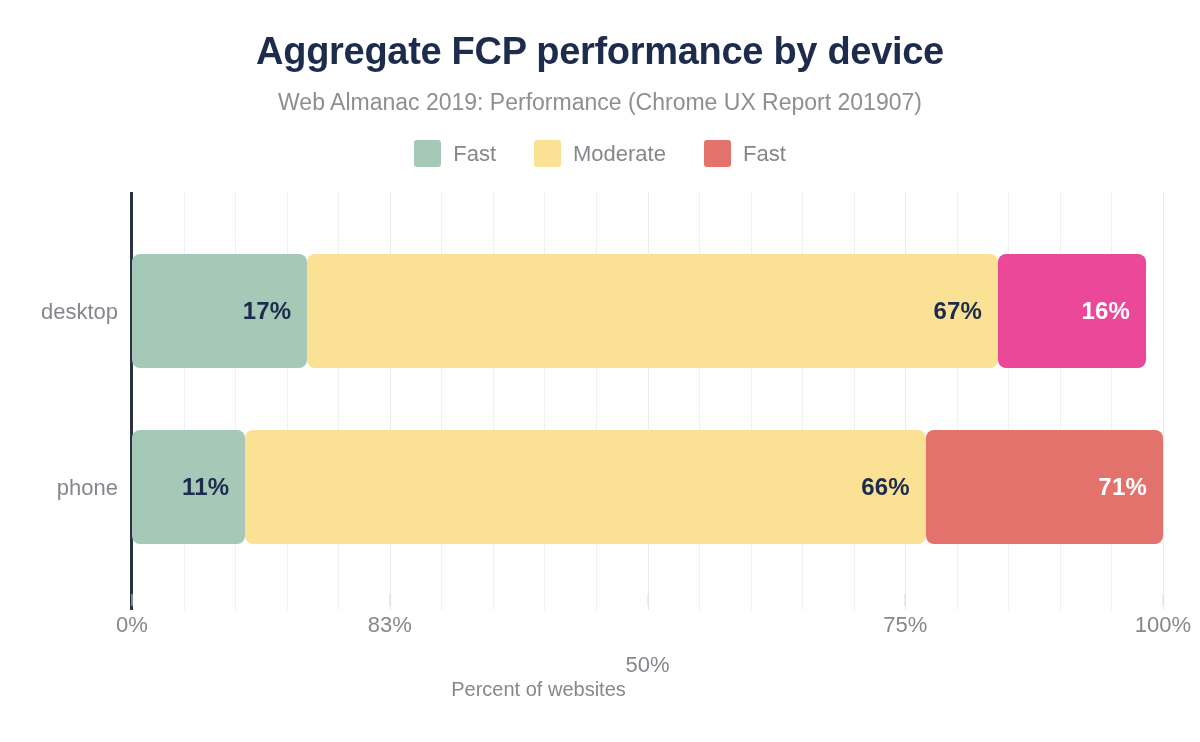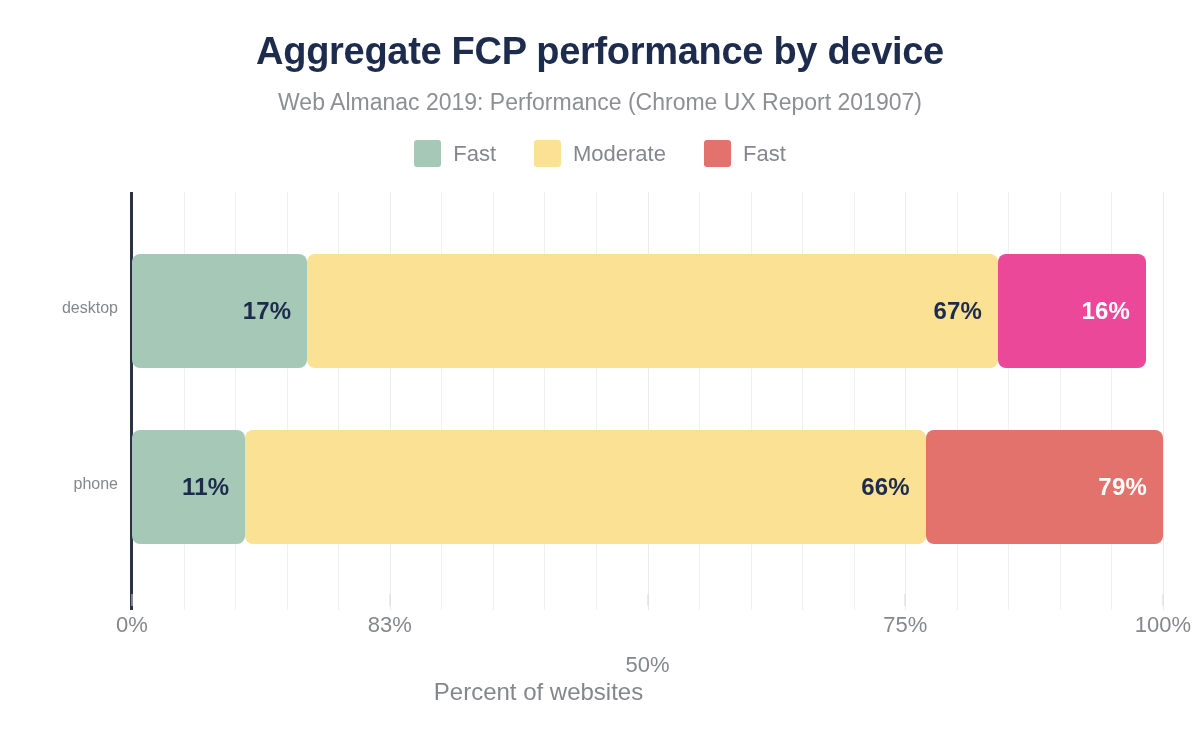--- a/index.html
+++ b/index.html
@@ -114,21 +114,21 @@
     letter-spacing: 0.2px;
   }
   .seg-fast .seg-label, .seg-moderate .seg-label { color: #1d2b4d; }
   .seg-slow .seg-label { color: #ffffff; }
 
   
   .ylabel {
     position: absolute;
     right: 1082px;          
     text-align: right;
-    font-size: 16px;
+    font-size: 22px;
     color: #85878c;
     white-space: nowrap;
   }
   .ylabel.desktop { top: 299px; }
   .ylabel.phone   { top: 475px; }
 
   
   .xticks {
     position: absolute;
     left: 132px; top: 612px;
@@ -146,21 +146,21 @@
     position: absolute;
     top: -18px; width: 1px; height: 12px;
     background: #d9d9da;
     transform: translateX(-50%);
   }
 
   .xaxis-title {
     position: absolute;
     top: 678px; left: 0; width: 1077px;
     text-align: center;
-    font-size: 24px;
+    font-size: 20px;
     color: #85878c;
   }
 </style>
 </head>
 <body>
 
 <div id="chart-root">
 
   <div class="chart-title">Aggregate FCP performance by device</div>
 
@@ -221,21 +221,21 @@
         </div>
       </div>
     <div class="bar-row phone" id="bar-phone">
         <div class="segment seg-fast" style="width: 113.41px; background: rgb(166, 201, 183);">
           <span class="seg-label">11%</span>
         </div>
         <div class="segment seg-moderate" style="width: 680.46px; background: rgb(251, 225, 147);">
           <span class="seg-label">66%</span>
         </div>
         <div class="segment seg-slow" style="width: 237.13px; background: rgb(227, 113, 108);">
-          <span class="seg-label">79%</span>
+          <span class="seg-label">71%</span>
         </div>
       </div>
   </div>
 
   <div class="xticks" id="xticks">
       <div class="xtick-mark" style="left: 0px;"></div>
       <div class="xtick" style="left: 0px;">0%</div>
       <div class="xtick-mark" style="left: 257.75px;"></div>
       <div class="xtick" style="left: 257.75px;">83%</div>
       <div class="xtick-mark" style="left: 515.5px;"></div>

